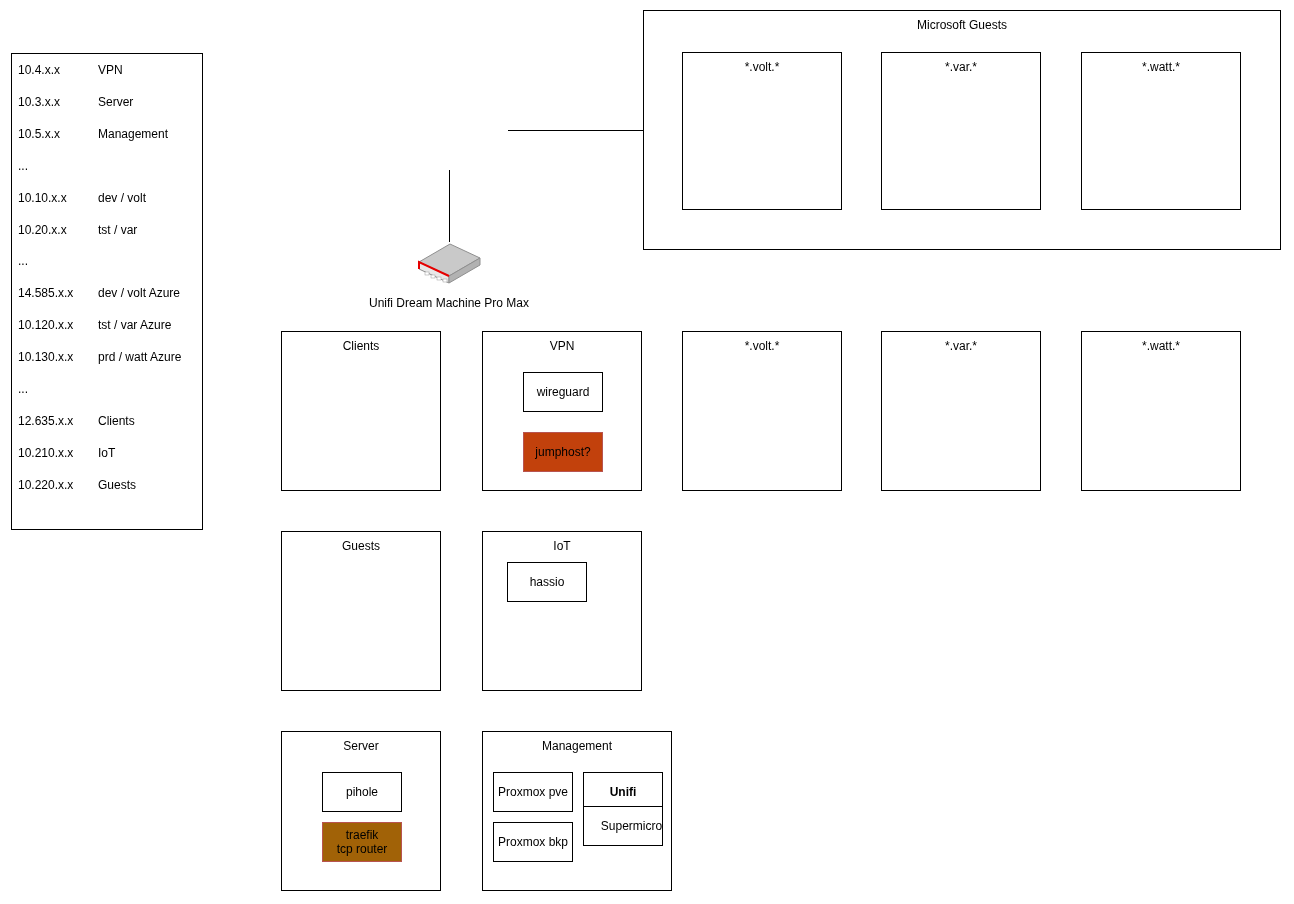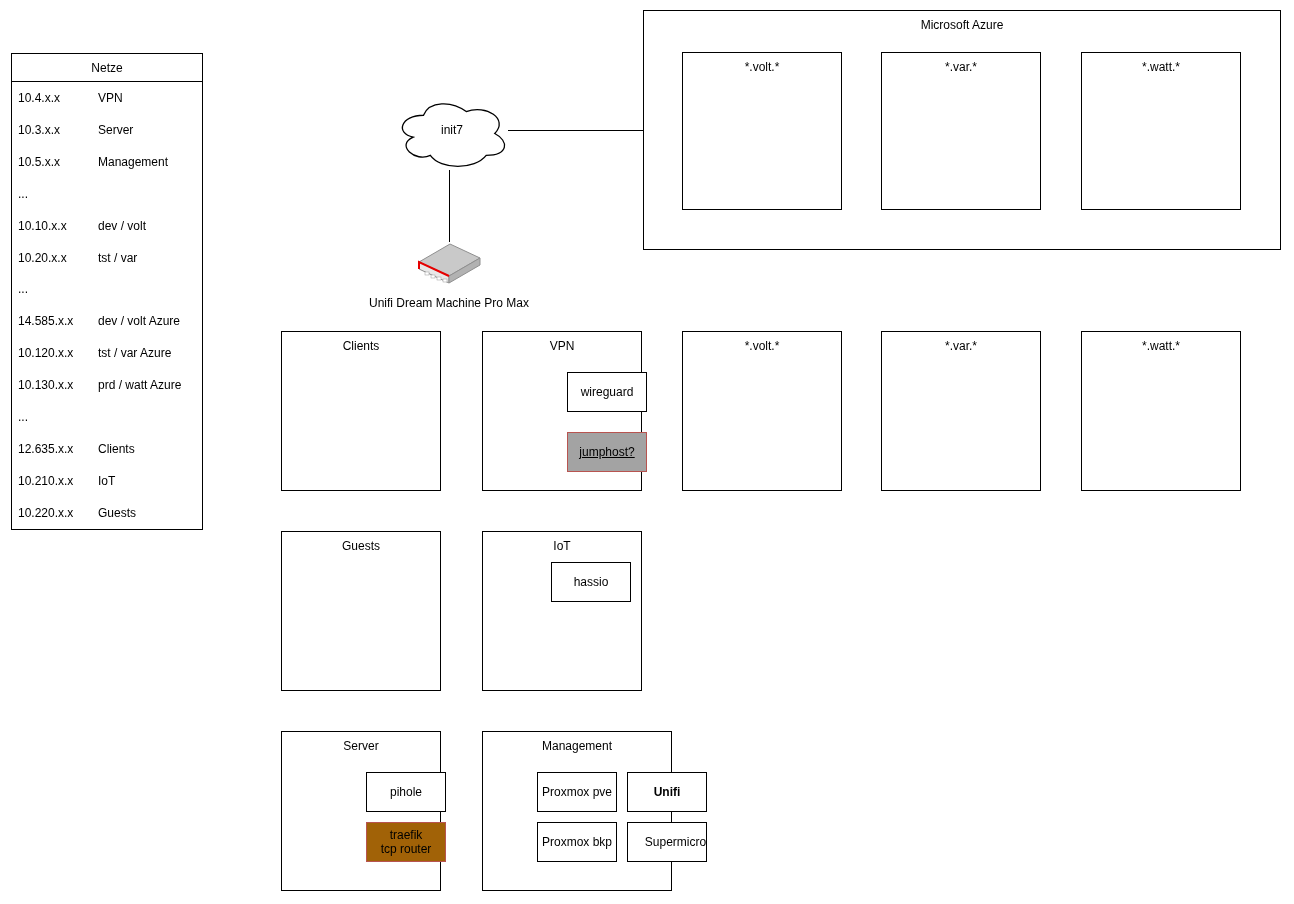--- a/index.html
+++ b/index.html
@@ -35,52 +35,51 @@
 
   #guests       { left: 281px;  top: 531px; width: 160px; height: 160px; }
   #iot          { left: 482px;  top: 531px; width: 160px; height: 160px; }
 
   #server       { left: 281px;  top: 731px; width: 160px; height: 160px; }
   #management   { left: 482px;  top: 731px; width: 190px; height: 160px; }
 
   
   .node { position: absolute; width: 80px; height: 40px; border: 1px solid #000; background: #fff;
           display: flex; align-items: center; justify-content: center; text-align: center;
-          white-space: pre-line; line-height: 14px; margin-left: 44px; }
+          white-space: pre-line; line-height: 14px; }
   .node.pink { background: #f8cecc; border-color: #b85450; }
 
   #vpn .node.n1        { left: 40px;  top: 40px; }
   #vpn .node.n2        { left: 40px;  top: 100px; }
   #iot .node.n1        { left: 24px;  top: 30px; }
   #server .node.n1     { left: 40px;  top: 40px; }
   #server .node.n2     { left: 40px;  top: 90px; }
   #management .node.n1 { left: 10px;  top: 40px; }
   #management .node.n2 { left: 100px; top: 40px; font-weight: bold; }
   #management .node.n3 { left: 10px;  top: 90px; }
-  #management .node.n4 { left: 100px; top: 90px; padding-left: 17px; }
+  #management .node.n4 { left: 100px; top: 74px; padding-left: 17px; }
 
   
   #cloud { position: absolute; left: 395px; top: 97px; width: 114px; height: 73px; }
   #cloud svg { position: absolute; left: 0; top: 0; }
   #cloud .cloud-label { position: absolute; left: 0; right: 0; top: 26px; text-align: center; }
 
   .conn { position: absolute; background: #000; }
   #conn-cloud-azure  { left: 508px; top: 130px; width: 135px; height: 1px; }
   #conn-cloud-router { left: 449px; top: 170px; width: 1px;  height: 72px; }
 
   #router-icon { position: absolute; left: 417px; top: 241px; }
   #router-label { position: absolute; left: 339px; top: 296px; width: 220px; text-align: center; }
 </style>
 </head>
 <body>
 
 <div class="canvas">
 
   <div id="netze">
-    <div class="header">Netze</div>
     <div class="body">
       <div class="row">
         <span class="cidr">10.4.x.x</span>
         <span class="netname">VPN</span>
       </div>
       <div class="row">
         <span class="cidr">10.3.x.x</span>
         <span class="netname">Server</span>
       </div>
       <div class="row">
@@ -130,66 +129,54 @@
       <div class="row">
         <span class="cidr">10.220.x.x</span>
         <span class="netname">Guests</span>
       </div>
     </div>
   </div>
 
   <div class="conn" id="conn-cloud-azure"></div>
   <div class="conn" id="conn-cloud-router"></div>
 
-  <div id="cloud">
-    <svg width="114" height="73" viewBox="0 0 114 73">
-      <path d="M 28.5 18.25
-               C 5.7 18.25 0 36.5 18.24 40.15
-               C 0 48.18 20.52 65.7 35.34 58.4
-               C 45.6 73 79.8 73 91.2 58.4
-               C 114 58.4 114 43.8 99.75 36.5
-               C 114 21.9 91.2 7.3 71.25 14.6
-               C 57 3.65 34.2 3.65 28.5 18.25 Z" fill="#ffffff" stroke="#000000" stroke-width="1.3"></path>
-    </svg>
-    <span class="cloud-label">init7</span>
-  </div>
 
   <svg id="router-icon" width="66" height="44" viewBox="0 0 66 44">
     <polygon points="2,21 33,3 63,17 32,35" fill="#c9c9c9" stroke="#8f8f8f" stroke-width="1"></polygon>
     <polygon points="2,21 32,35 32,42 2,28" fill="#e8e8e8" stroke="#8f8f8f" stroke-width="1"></polygon>
     <polygon points="32,35 63,17 63,24 32,42" fill="#b2b2b2" stroke="#8f8f8f" stroke-width="1"></polygon>
     <polyline points="2,28 2,21 32,35" fill="none" stroke="#e60000" stroke-width="2"></polyline>
     <rect x="8" y="31" width="4" height="3" fill="#ffffff" stroke="#9a9a9a" stroke-width="0.5"></rect>
     <rect x="14" y="34" width="4" height="3" fill="#ffffff" stroke="#9a9a9a" stroke-width="0.5"></rect>
     <rect x="20" y="36" width="4" height="3" fill="#ffffff" stroke="#9a9a9a" stroke-width="0.5"></rect>
     <rect x="26" y="38" width="4" height="3" fill="#ffffff" stroke="#9a9a9a" stroke-width="0.5"></rect>
   </svg>
   <div id="router-label">Unifi Dream Machine Pro Max</div>
 
   <div class="zone" id="azure">
-    <div class="zone-title">Microsoft Azure</div>
+    <div class="zone-title">Microsoft Guests</div>
   </div>
   <div class="zone" id="azure-volt">
     <div class="zone-title">*.volt.*</div>
   </div>
   <div class="zone" id="azure-var">
     <div class="zone-title">*.var.*</div>
   </div>
   <div class="zone" id="azure-watt">
     <div class="zone-title">*.watt.*</div>
   </div>
 
   <div class="zone" id="clients">
     <div class="zone-title">Clients</div>
   </div>
 
   <div class="zone" id="vpn">
     <div class="zone-title">VPN</div>
     <div class="node n1">wireguard</div>
-    <div class="node n2 pink" style="background: #a3a3a3; border-color: rgb(184, 84, 80); text-decoration: underline;">jumphost?</div>
+    <div class="node n2 pink" style="background: #c2410c; border-color: rgb(184, 84, 80);">jumphost?</div>
   </div>
 
   <div class="zone" id="volt2">
     <div class="zone-title">*.volt.*</div>
   </div>
   <div class="zone" id="var2">
     <div class="zone-title">*.var.*</div>
   </div>
   <div class="zone" id="watt2">
     <div class="zone-title">*.watt.*</div>

